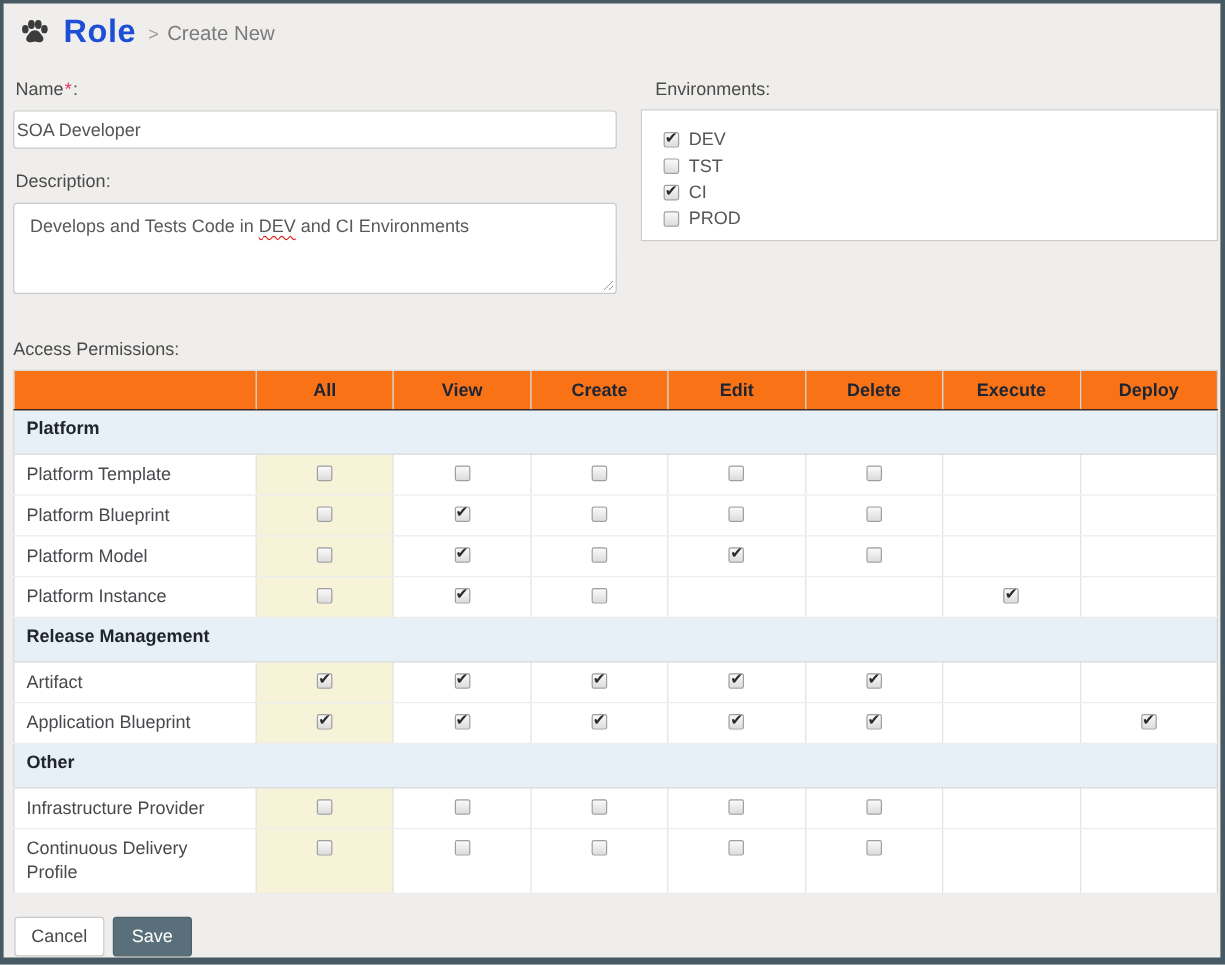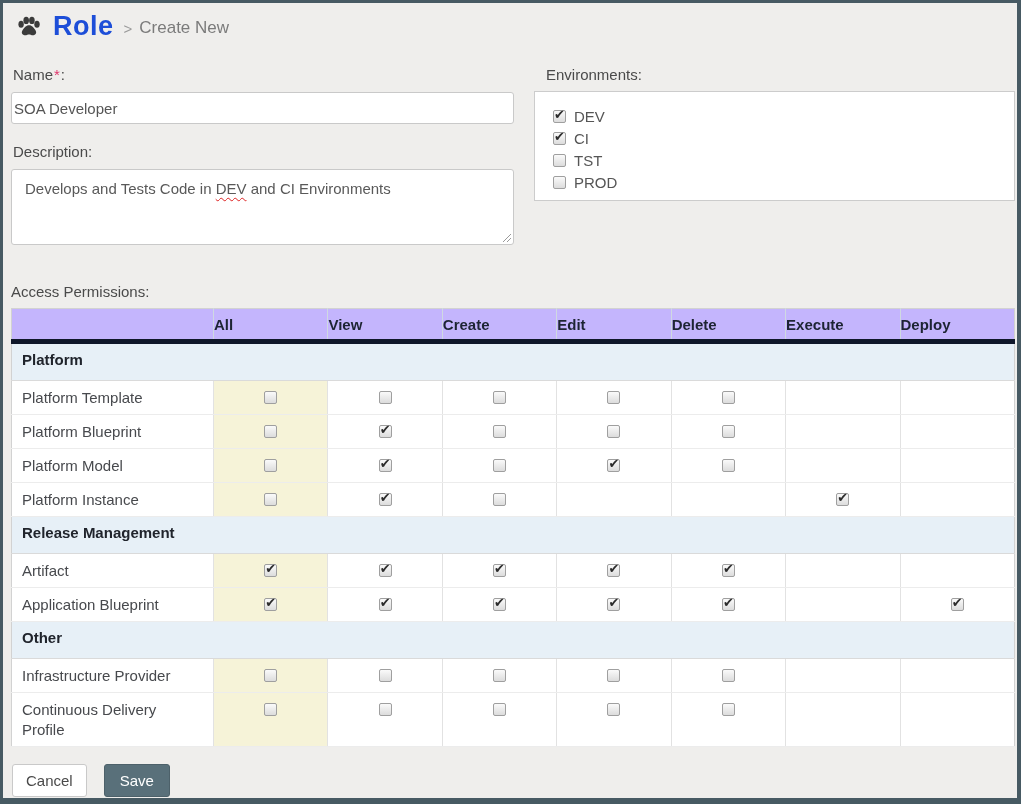--- a/index.html
+++ b/index.html
@@ -72,38 +72,38 @@
   }
 
   
   .perm-table {
     position:absolute; top:305px; left:8px; width:1004px;
     border-collapse:collapse; background:#fff;
     border:1px solid #d2d2d2; table-layout:fixed;
     font-size:15px;
   }
   .perm-table th {
-    height:33px; background:#c4b5fd; color:#1d2433; font-weight:bold;
-    text-align:left; border-left:1px solid #cfd9e1; border-bottom:5px solid #0f172a;
+    height:33px; background:#f97316; color:#1d2433; font-weight:bold;
+    text-align:center; border-left:1px solid #cfd9e1; border-bottom:1px solid #0f172a;
   }
   .perm-table th.corner { border-left:none; }
   .perm-table td { vertical-align:top; }
   tr.group-row td {
     height:32px; background:#e7f0f7; font-weight:bold; color:#20242c;
     padding:7px 0 12px 10px; border-top:1px solid #dadada; border-bottom:1px solid #dadada;
   }
   tr.perm-row td { height:33px; border-left:1px solid #e2e2e2; border-bottom:1px solid #ececec; }
   tr.perm-row td.row-label {
     border-left:none; padding:7px 38px 6px 10px; color:#47494d; line-height:20px;
   }
   tr.perm-row td.cb-cell { text-align:center; padding-top:9px; }
   tr.perm-row td.all-col { background:#f6f3d8; }
 
   
-  .footer { position:absolute; top:761px; left:9px; display:flex; gap:17px; }
+  .footer { position:absolute; top:761px; left:9px; display:flex; gap:7px; }
   .btn {
     font-family:"Liberation Sans","DejaVu Sans",sans-serif;
     font-size:15px; border-radius:3px; padding:6px 13px; height:33px; cursor:pointer;
   }
   .btn.cancel { background:#fff; border:1px solid #c9c9c9; color:#4a4a4a; }
   .btn.save   { background:#59707a; border:1px solid #4d616a; color:#fff; padding:6px 15px; }
 </style>
 </head>
 <body>
 
@@ -128,26 +128,26 @@
   <input class="name-input" type="text" value="SOA Developer" style="">
 
   <label class="lbl env-lbl">Environments:</label>
   <div class="env-box">
     <div id="env-list">
         <div class="env-item">
           <span class="cb checked"></span>
           <span>DEV</span>
         </div>
         <div class="env-item">
+          <span class="cb"></span>
+          <span>TST</span>
+        </div>
+        <div class="env-item">
           <span class="cb checked"></span>
           <span>CI</span>
-        </div>
-        <div class="env-item">
-          <span class="cb"></span>
-          <span>TST</span>
         </div>
         <div class="env-item">
           <span class="cb"></span>
           <span>PROD</span>
         </div>
       </div>
   </div>
 
   <label class="lbl desc-lbl">Description:</label>
   <div class="desc-box">

